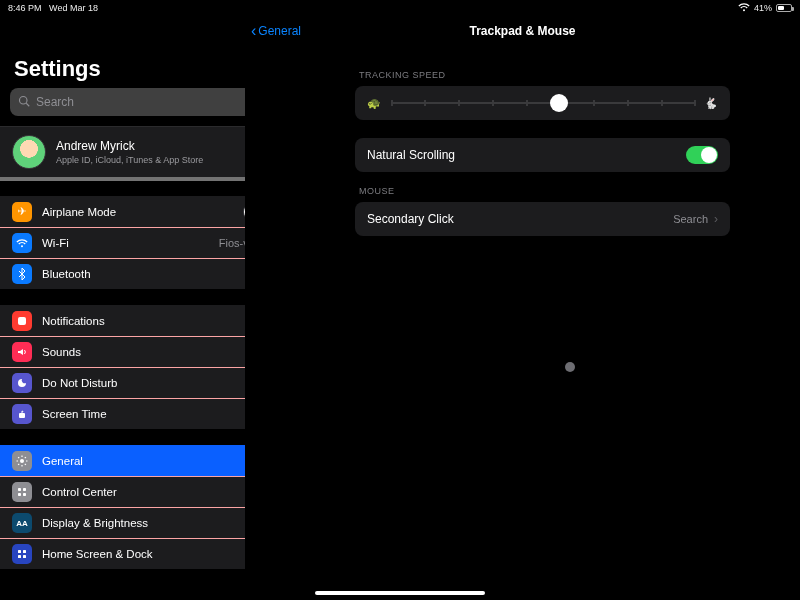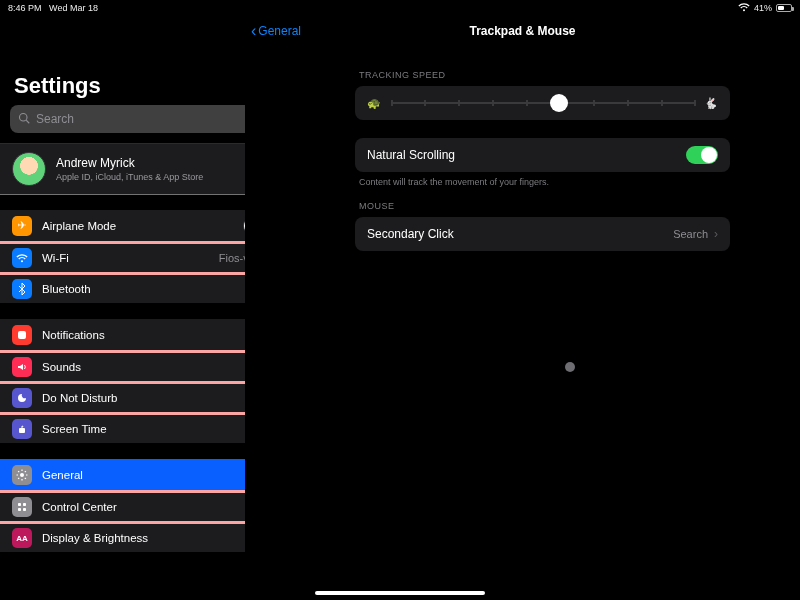--- a/index.html
+++ b/index.html
@@ -52,39 +52,39 @@
     padding: 14px 8px;
     color: #8e8e93;
     font-size: 12px;
   }
   .searchbox .sicon { margin-right: 6px; }
   .searchbox .mic { margin-left: auto; }
 
   .profile {
     background: #1c1c1e;
     border-top: 1px solid #2b2b2d;
-    border-bottom: 1px solid #737373;
+    border-bottom: 4px solid #737373;
     padding: 8px 12px;
     display: flex; align-items: center; gap: 10px;
   }
   .avatar {
     width: 34px; height: 34px; border-radius: 50%;
     background: radial-gradient(circle at 50% 40%, #ffd9b3 0 35%, #5fd27a 36% 100%);
     border: 1px solid #3a3a3c;
   }
   .profile .ptext .pname { font-size: 12px; font-weight: 500; }
   .profile .ptext .psub  { font-size: 9px; color: #9a9a9e; margin-top: 2px; }
 
   .group { margin-top: 14px; background: #1c1c1e; border-top: 1px solid #000; border-bottom: 1px solid #000; }
   .row {
     display: flex; align-items: center;
     height: 31px;
     padding: 0 12px;
     font-size: 11.5px;
-    border-top: 3px solid #fca5a5;
+    border-top: 1px solid #fca5a5;
   }
   .group .row:first-child { border-top: none; }
   .row.selected { background: #0a60ff; }
   .row .ricon {
     width: 20px; height: 20px; border-radius: 5px;
     display: flex; align-items: center; justify-content: center;
     margin-right: 10px;
     font-size: 11px;
   }
   .row .rval { margin-left: auto; color: #8e8e93; font-size: 11px; }
@@ -313,22 +313,33 @@
         <svg width="10" height="10" viewBox="0 0 10 10">
             <rect x="1" y="1" width="3" height="3" rx="0.8" fill="#fff"></rect>
             <rect x="6" y="1" width="3" height="3" rx="0.8" fill="#fff"></rect>
             <rect x="1" y="6" width="3" height="3" rx="0.8" fill="#fff"></rect>
             <rect x="6" y="6" width="3" height="3" rx="0.8" fill="#fff"></rect>
           </svg>
       </span>
       <span>Control Center</span>
     </div>
     <div class="row">
-      <span class="ricon" style="background:#be185d;color:#fff;font-weight:700;font-size:8px">AA</span>
+      <span class="ricon" style="background:#0c4a6e;color:#fff;font-weight:700;font-size:8px">AA</span>
       <span>Display &amp; Brightness</span>
+    </div>
+    <div class="row">
+      <span class="ricon" style="background:#2845c0">
+        <svg width="10" height="10" viewBox="0 0 10 10">
+            <rect x="1" y="1" width="3" height="3" rx="0.6" fill="#fff"></rect>
+            <rect x="6" y="1" width="3" height="3" rx="0.6" fill="#fff"></rect>
+            <rect x="1" y="6" width="3" height="3" rx="0.6" fill="#fff"></rect>
+            <rect x="6" y="6" width="3" height="3" rx="0.6" fill="#fff"></rect>
+          </svg>
+      </span>
+      <span>Home Screen &amp; Dock</span>
     </div>
   </div>
 </div>
 
 <div class="detail">
   <div class="navbar">
     <div class="back">
       <span class="chevron">‹</span>
       <span>General</span>
     </div>
@@ -358,21 +369,20 @@
     <div style="height:18px"></div>
 
     <div class="card">
       <div class="cardrow">
         <span>Natural Scrolling</span>
         <span class="toggle on" style="margin-left:auto">
             <span class="knob"></span>
           </span>
       </div>
     </div>
-    <div class="hint">Content will track the movement of your fingers.</div>
 
     <div class="sectlabel">MOUSE</div>
     <div class="card">
       <div class="cardrow">
         <span>Secondary Click</span>
         <span class="rval">Search</span>
         <span class="chev">›</span>
       </div>
     </div>
   </div>

